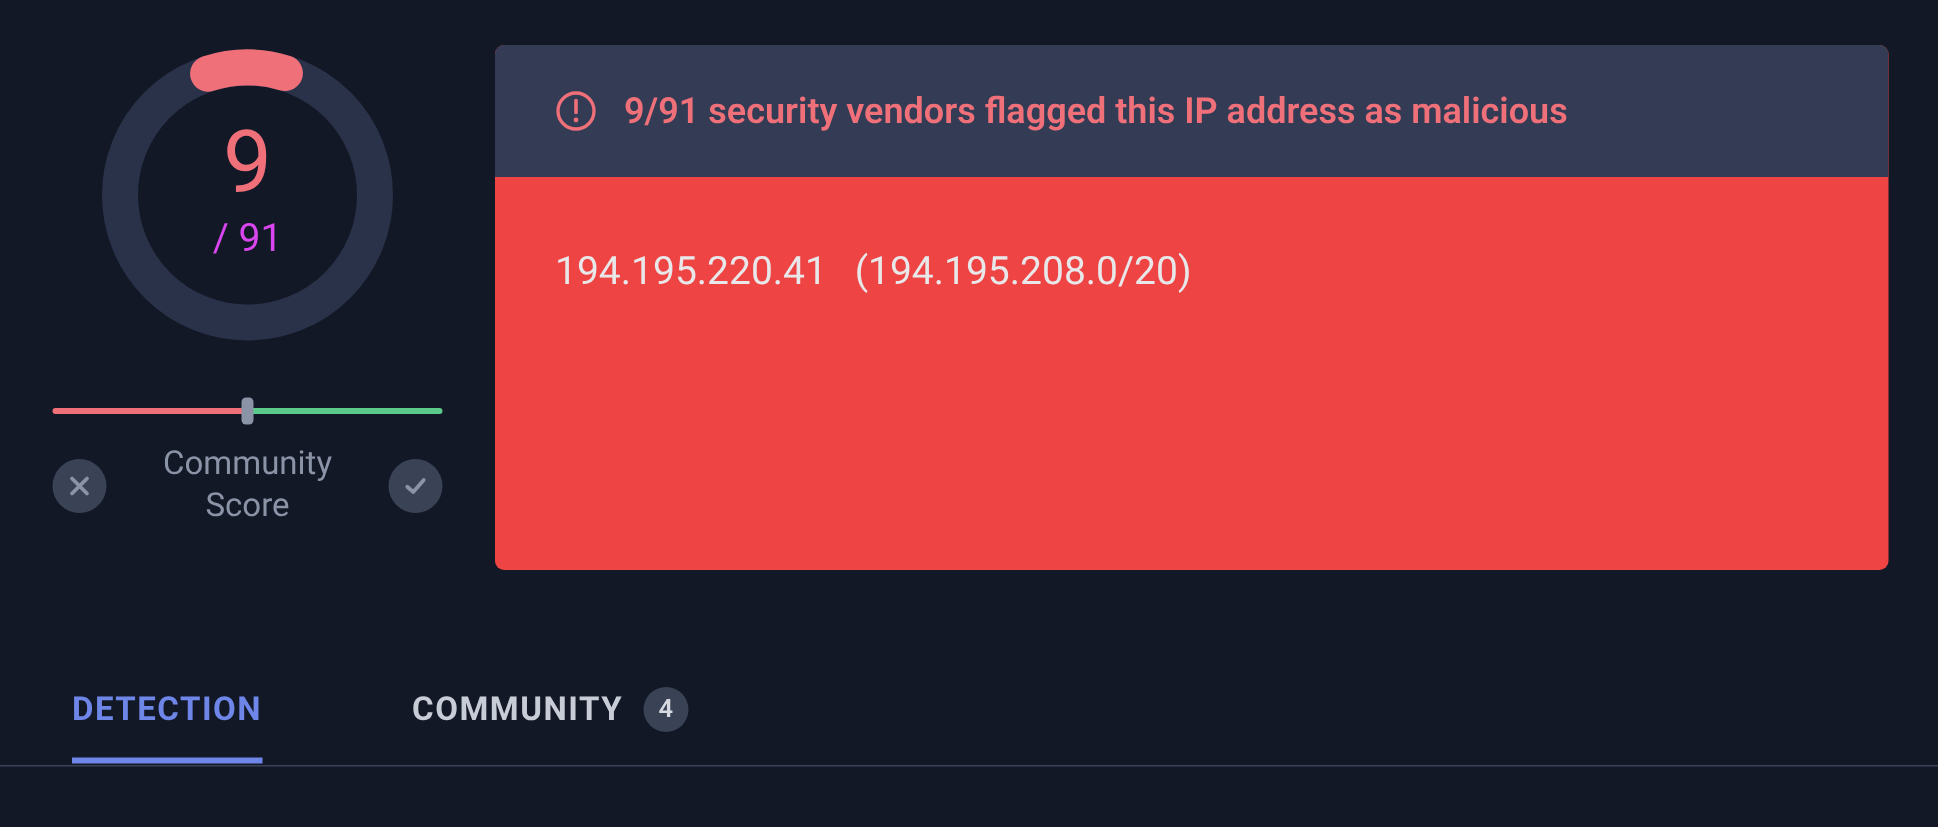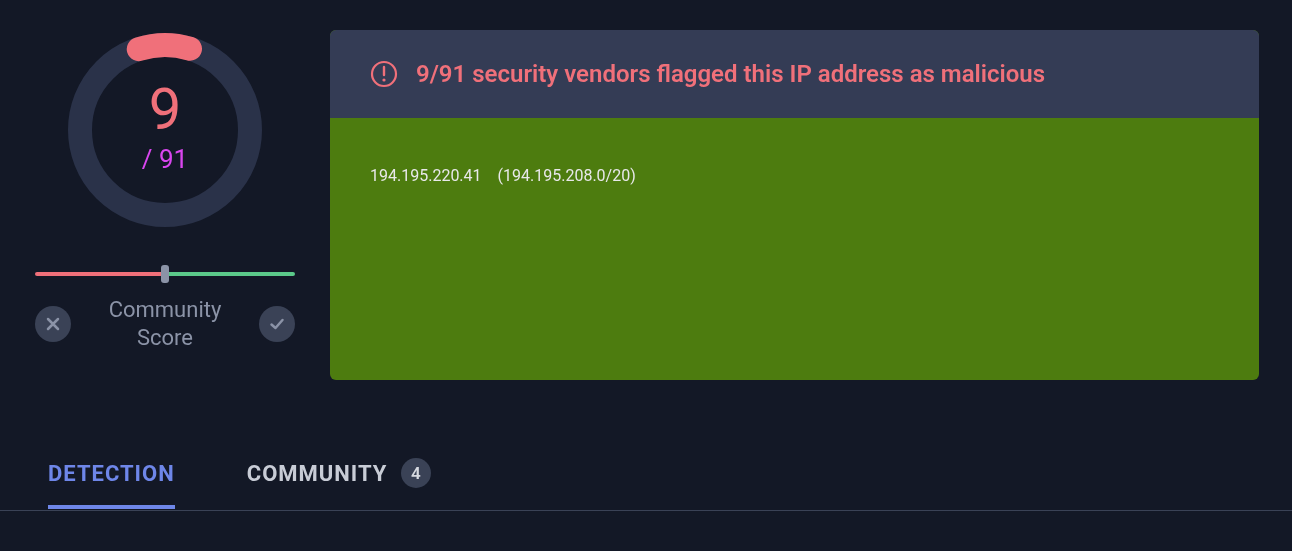--- a/index.html
+++ b/index.html
@@ -95,21 +95,21 @@
   }
   .community-label {
     color: #8b93a7;
     font-size: 22px;
     text-align: center;
     line-height: 1.25;
   }
   .right-panel {
     flex: 1;
     margin-right: 33px;
-    background: #4d7c0f;
+    background: #ef4444;
     border-radius: 6px;
     overflow: hidden;
     margin-top: 10px;
     height: 350px;
   }
   .alert-banner {
     background: #343c55;
     padding: 30px 40px;
     display: flex;
     align-items: center;
@@ -123,30 +123,30 @@
   .alert-text {
     color: #f0707a;
     font-size: 24px;
     font-weight: 600;
   }
   .details-block {
     padding: 48px 40px 30px 40px;
   }
   .detail-line {
     color: #e8e8ea;
-    font-size: 16px;
+    font-size: 26px;
     margin-bottom: 22px;
   }
   .detail-line span { margin-right: 12px; }
   .tabs {
     padding: 0 48px;
     margin-top: 62px;
     border-bottom: 1px solid #3a4256;
     display: flex;
-    gap: 72px;
+    gap: 100px;
     align-items: center;
   }
   .tab {
     font-size: 22px;
     font-weight: 700;
     letter-spacing: 1px;
     color: #c8ccd6;
     padding: 16px 0 22px 0;
     cursor: pointer;
     position: relative;

